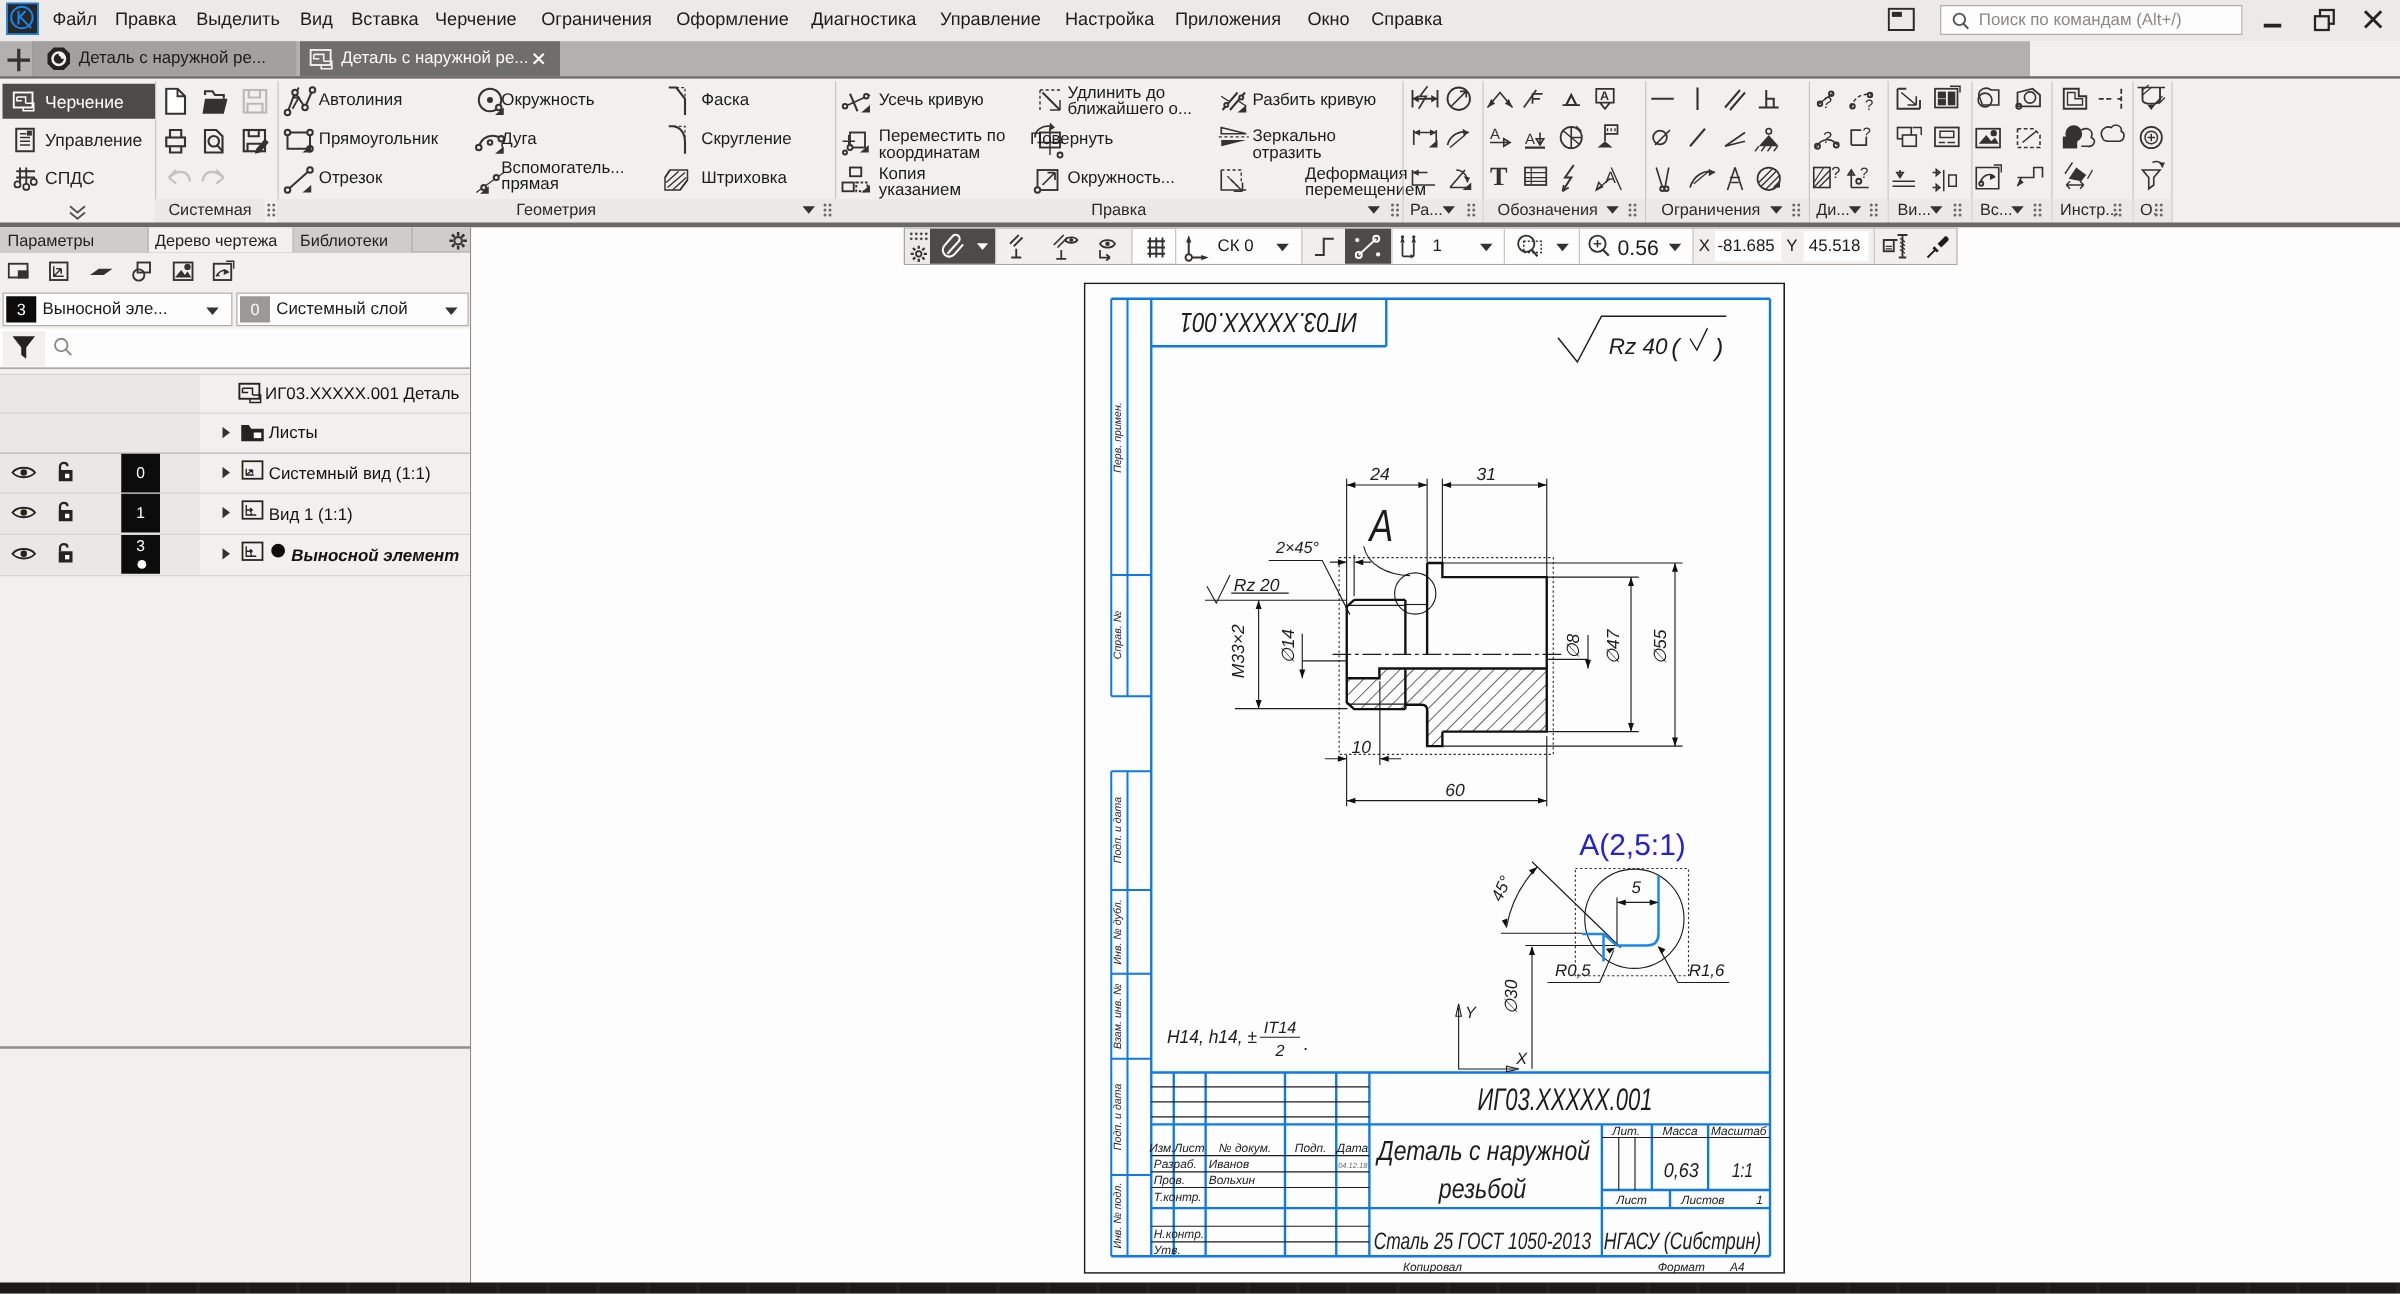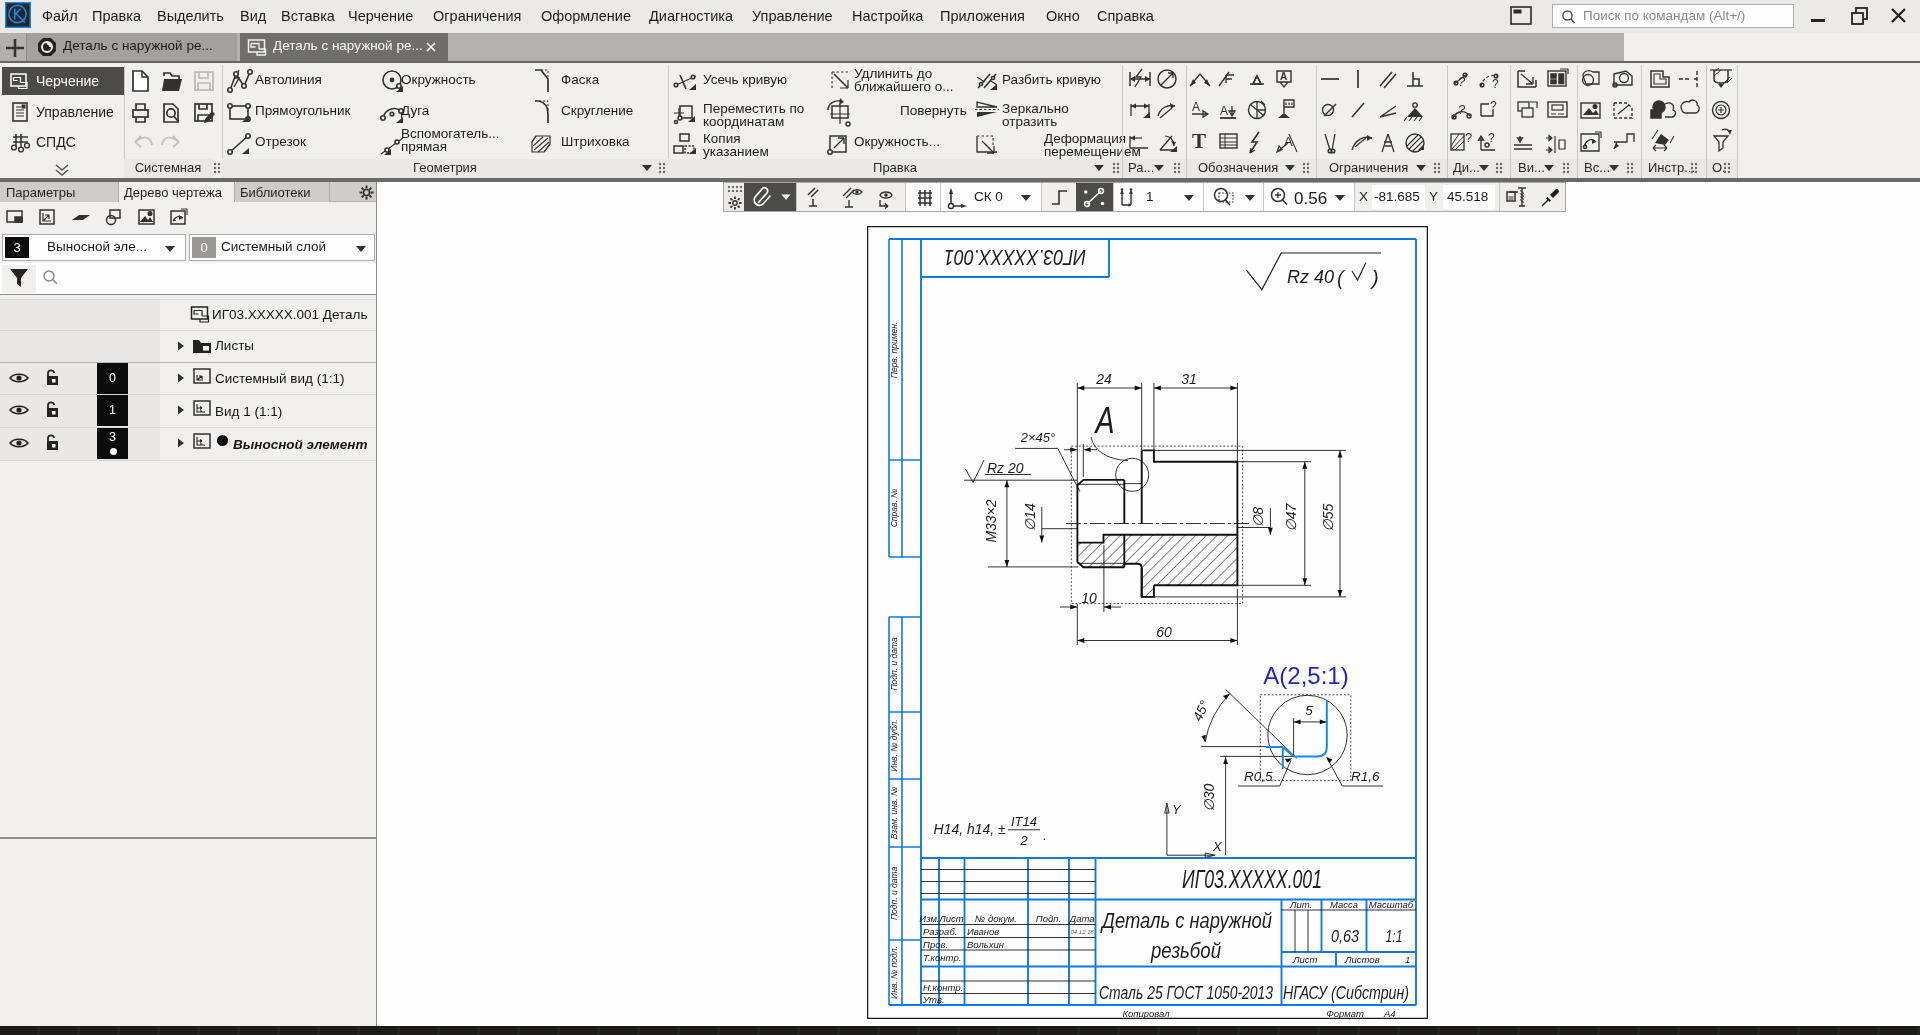--- a/index.html
+++ b/index.html
@@ -309,21 +309,21 @@
 
         <path d="M305 70 L305 86 L325 86" stroke-width="1.3"></path>
         <path d="M305 70 L321 70 L321 80 M310 75 L318 83" stroke-dasharray="2.5,2" stroke-width="1.1"></path>
         <path d="M312 77 L322 87 M322 87 L322 80 M322 87 L315 87" stroke-width="1.3"></path>
       </g>
     </svg>
     <div class="abs rtext" style="left:703px;top:10px">Усечь кривую</div>
     <div class="abs rtext" style="left:703px;top:38.5px">Переместить по<br>координатам</div>
     <div class="abs rtext" style="left:703px;top:68.5px">Копия<br>указанием</div>
     <div class="abs rtext" style="left:854px;top:3.5px">Удлинить до<br>ближайшего о...</div>
-    <div class="abs rtext" style="left:900px;top:41px">Повернуть</div>
+    <div class="abs rtext" style="left:824px;top:41px">Повернуть</div>
     <div class="abs rtext" style="left:854px;top:72px">Окружность...</div>
     <div class="abs rtext" style="left:1002px;top:10px">Разбить кривую</div>
     <div class="abs rtext" style="left:1002px;top:38.5px">Зеркально<br>отразить</div>
     <div class="abs rtext" style="left:1044px;top:68.5px">Деформация<br>перемещением</div>
     <svg class="abs" style="left:1092px;top:100px" width="14" height="10">
         <path d="M2 2 L7 8 L12 2 Z" fill="#343230"></path>
       </svg>
     <svg class="abs" style="left:1112px;top:99px" width="10" height="13">
         <g fill="#6b6967">
           <circle cx="2" cy="2" r="1.2"></circle>
@@ -632,21 +632,21 @@
           <circle cx="144" cy="5.5" r="1.8" fill="#343230"></circle>
         <rect x="165" y="3" width="14" height="13"></rect>
           <path d="M167 13 C170 8 174 7 177 10" stroke-width="1.2"></path>
           <path d="M177 10 L173 7 L173 12 Z M167 13 L170 13 L168 10 Z" fill="#343230" stroke="none"></path>
           <path d="M175 1 L181 1 L181 7" stroke-width="1.1"></path>
       </g>
     </svg>
 
     <div class="abs" style="left:2px;top:52px;width:184px;height:27px;background:#fdfdfd;border:1px solid #b0aeac;box-sizing:border-box;">
       <div class="abs" style="left:2px;top:2px;width:24px;height:21px;background:#0c0c0c;color:#fff;font-size:13px;text-align:center;line-height:21px;">3</div>
-      <div class="abs" style="left:44px;top:4px;font-size:13.5px;color:#1b1a19;">Выносной эле...</div>
+      <div class="abs" style="left:31px;top:4px;font-size:13.5px;color:#1b1a19;">Выносной эле...</div>
       <svg class="abs" style="left:160px;top:9px" width="14" height="10">
           <path d="M2 2 L7 8 L12 2 Z" fill="#343230"></path>
         </svg>
     </div>
     <div class="abs" style="left:189px;top:52px;width:186px;height:27px;background:#fdfdfd;border:1px solid #b0aeac;box-sizing:border-box;">
       <div class="abs" style="left:2px;top:2px;width:24px;height:21px;background:#9b9997;color:#fdfdfd;font-size:13px;text-align:center;line-height:21px;">0</div>
       <div class="abs" style="left:31px;top:4px;font-size:13.5px;color:#1b1a19;">Системный слой</div>
       <svg class="abs" style="left:164px;top:9px" width="14" height="10">
           <path d="M2 2 L7 8 L12 2 Z" fill="#343230"></path>
         </svg>

